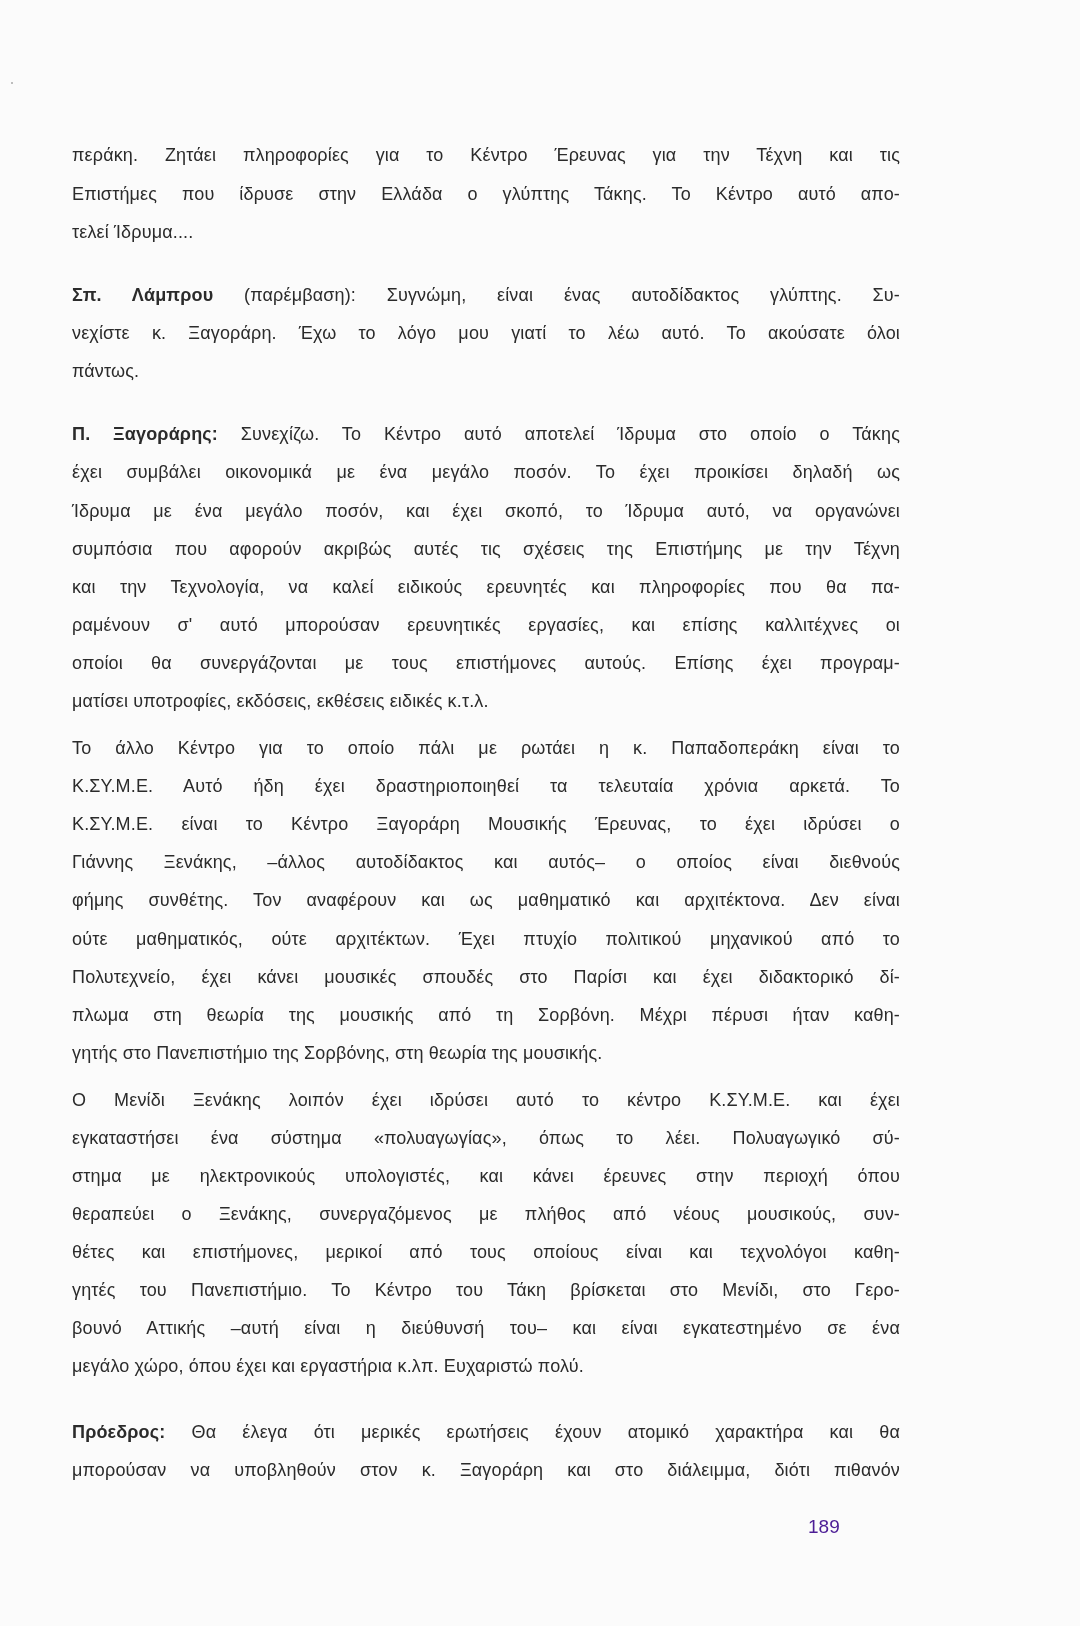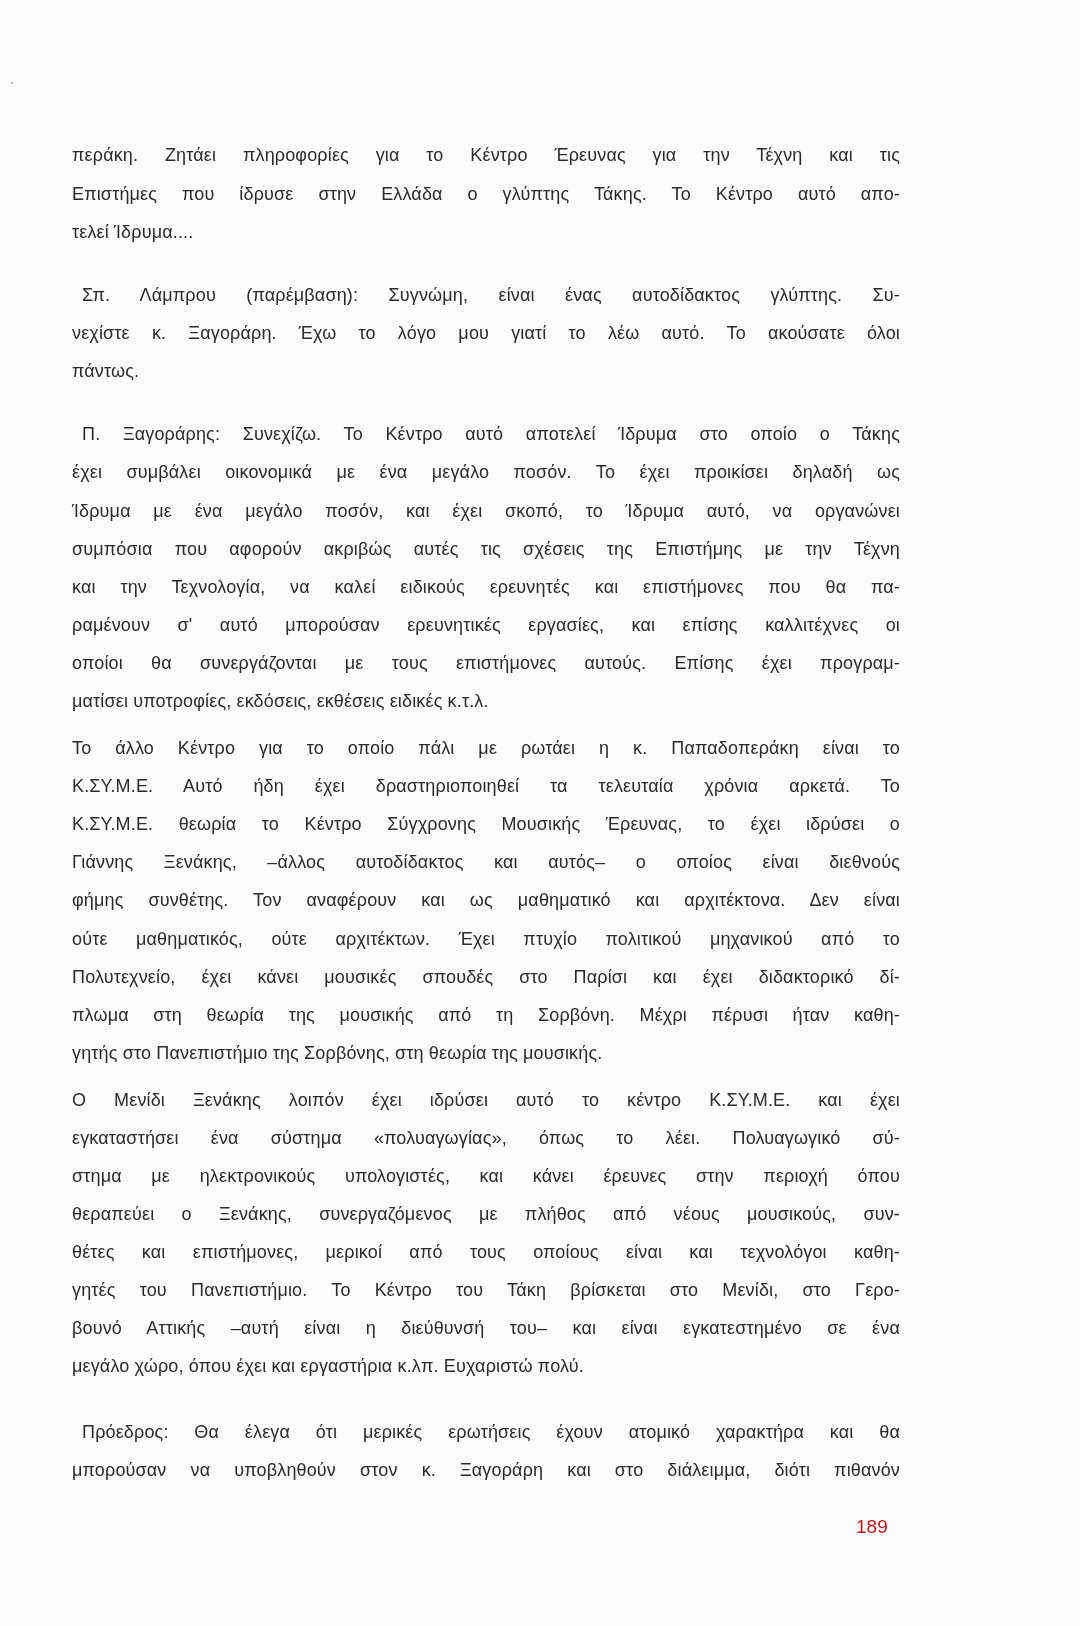--- a/index.html
+++ b/index.html
@@ -30,30 +30,29 @@
       white-space: nowrap;
       letter-spacing: 0.15px;
       word-spacing: 0px;
     }
     .line.justify {
       text-align: justify;
       text-align-last: justify;
       white-space: normal;
     }
     .bold {
-      font-weight: normal;
-      margin-left: 10px;
+      font-weight: bold;
     }
     .page-number {
       position: absolute;
-      left: 856px;
+      left: 808px;
       top: 1397px;
       font-size: 19px;
       line-height: 24px;
-      color: #b91c1c;
+      color: #4c1d95;
     }
     .speck {
       position: absolute;
       left: 11px;
       top: 82px;
       width: 2px;
       height: 2px;
       background: #bdbdbd;
     }
   </style>
@@ -73,28 +72,28 @@
   </div>
   <div class="line justify" style="top:320px">νεχίστε κ. Ξαγοράρη. Έχω το λόγο μου γιατί το λέω αυτό. Το ακούσατε όλοι</div>
   <div class="line" style="top:358px">πάντως.</div>
 
   <div class="line justify" style="top:421px">
     <span class="bold">Π. Ξαγοράρης:</span><span> Συνεχίζω. Το Κέντρο αυτό αποτελεί Ίδρυμα στο οποίο ο Τάκης</span>
   </div>
   <div class="line justify" style="top:459px">έχει συμβάλει οικονομικά με ένα μεγάλο ποσόν. Το έχει προικίσει δηλαδή ως</div>
   <div class="line justify" style="top:498px">Ίδρυμα με ένα μεγάλο ποσόν, και έχει σκοπό, το Ίδρυμα αυτό, να οργανώνει</div>
   <div class="line justify" style="top:536px">συμπόσια που αφορούν ακριβώς αυτές τις σχέσεις της Επιστήμης με την Τέχνη</div>
-  <div class="line justify" style="top:574px">και την Τεχνολογία, να καλεί ειδικούς ερευνητές και επιστήμονες που θα πα-</div>
+  <div class="line justify" style="top:574px">και την Τεχνολογία, να καλεί ειδικούς ερευνητές και πληροφορίες που θα πα-</div>
   <div class="line justify" style="top:612px">ραμένουν σ' αυτό μπορούσαν ερευνητικές εργασίες, και επίσης καλλιτέχνες οι</div>
   <div class="line justify" style="top:650px">οποίοι θα συνεργάζονται με τους επιστήμονες αυτούς. Επίσης έχει προγραμ-</div>
   <div class="line" style="top:688px">ματίσει υποτροφίες, εκδόσεις, εκθέσεις ειδικές κ.τ.λ.</div>
 
   <div class="line justify" style="top:735px">Το άλλο Κέντρο για το οποίο πάλι με ρωτάει η κ. Παπαδοπεράκη είναι το</div>
   <div class="line justify" style="top:773px">Κ.ΣΥ.Μ.Ε. Αυτό ήδη έχει δραστηριοποιηθεί τα τελευταία χρόνια αρκετά. Το</div>
-  <div class="line justify" style="top:811px">Κ.ΣΥ.Μ.Ε. θεωρία το Κέντρο Σύγχρονης Μουσικής Έρευνας, το έχει ιδρύσει ο</div>
+  <div class="line justify" style="top:811px">Κ.ΣΥ.Μ.Ε. είναι το Κέντρο Ξαγοράρη Μουσικής Έρευνας, το έχει ιδρύσει ο</div>
   <div class="line justify" style="top:849px">Γιάννης Ξενάκης, –άλλος αυτοδίδακτος και αυτός– ο οποίος είναι διεθνούς</div>
   <div class="line justify" style="top:887px">φήμης συνθέτης. Τον αναφέρουν και ως μαθηματικό και αρχιτέκτονα. Δεν είναι</div>
   <div class="line justify" style="top:926px">ούτε μαθηματικός, ούτε αρχιτέκτων. Έχει πτυχίο πολιτικού μηχανικού από το</div>
   <div class="line justify" style="top:964px">Πολυτεχνείο, έχει κάνει μουσικές σπουδές στο Παρίσι και έχει διδακτορικό δί-</div>
   <div class="line justify" style="top:1002px">πλωμα στη θεωρία της μουσικής από τη Σορβόνη. Μέχρι πέρυσι ήταν καθη-</div>
   <div class="line" style="top:1040px">γητής στο Πανεπιστήμιο της Σορβόνης, στη θεωρία της μουσικής.</div>
 
   <div class="line justify" style="top:1087px">Ο Μενίδι Ξενάκης λοιπόν έχει ιδρύσει αυτό το κέντρο Κ.ΣΥ.Μ.Ε. και έχει</div>
   <div class="line justify" style="top:1125px">εγκαταστήσει ένα σύστημα «πολυαγωγίας», όπως το λέει. Πολυαγωγικό σύ-</div>
   <div class="line justify" style="top:1163px">στημα με ηλεκτρονικούς υπολογιστές, και κάνει έρευνες στην περιοχή όπου</div>

